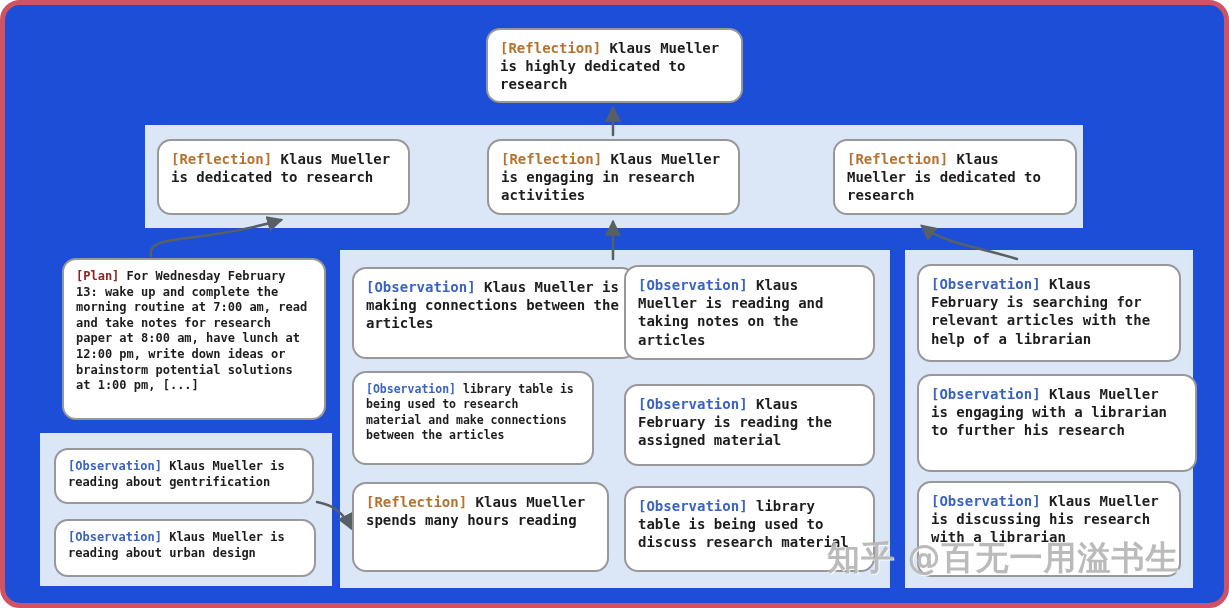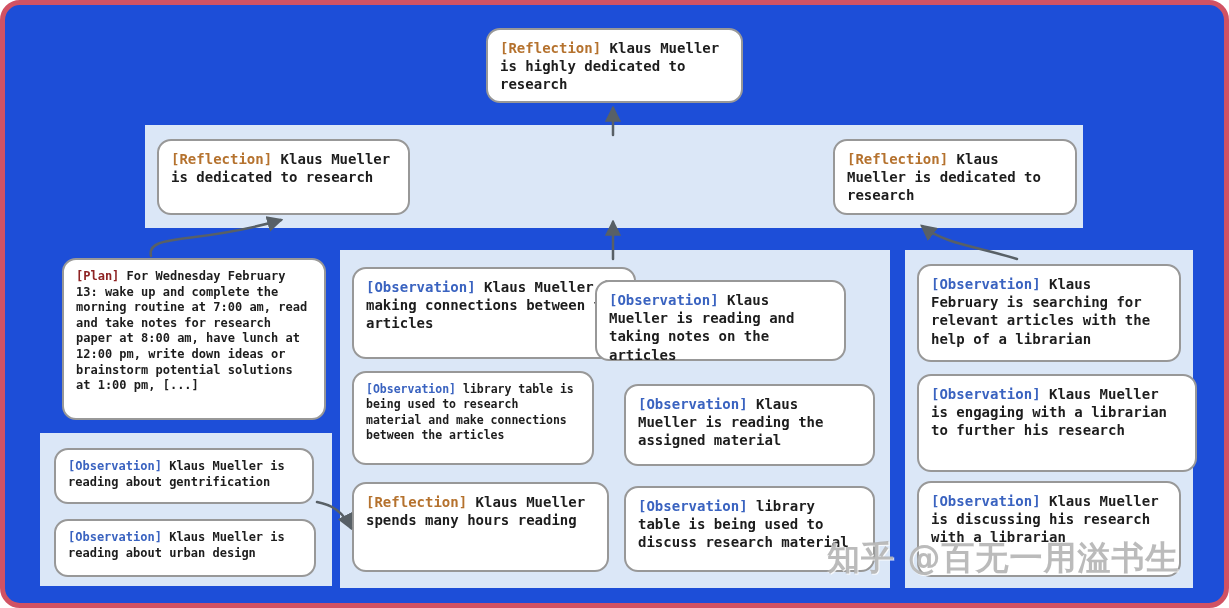--- a/index.html
+++ b/index.html
@@ -28,21 +28,21 @@
   #n-top {left:481px;top:23px;width:257px;height:75px;}
   #n-r2l {left:152px;top:134px;width:253px;height:76px;}
   #n-r2m {left:482px;top:134px;width:253px;height:76px;}
   #n-r2r {left:828px;top:134px;width:244px;height:76px;}
   #n-plan{left:57px;top:253px;width:264px;height:162px;}
   #n-lo1 {left:49px;top:443px;width:260px;height:56px;}
   #n-lo2 {left:49px;top:514px;width:262px;height:58px;}
   #n-m11 {left:347px;top:262px;width:284px;height:92px;}
   #n-m12 {left:347px;top:366px;width:242px;height:94px;}
   #n-m13 {left:347px;top:477px;width:257px;height:90px;}
-  #n-m21 {left:590px;top:260px;width:251px;height:81px;margin-top:15px;}
+  #n-m21 {left:619px;top:260px;width:251px;height:95px;}
   #n-m22 {left:619px;top:379px;width:251px;height:82px;}
   #n-m23 {left:619px;top:481px;width:251px;height:86px;}
   #n-rr1 {left:912px;top:259px;width:264px;height:98px;}
   #n-rr2 {left:912px;top:369px;width:280px;height:98px;}
   #n-rr3 {left:912px;top:476px;width:264px;height:96px;}
 
   #edges{position:absolute;left:0;top:0;width:1219px;height:598px;z-index:20;pointer-events:none;}
   #watermark{
     position:absolute;left:822px;top:531px;z-index:30;white-space:nowrap;
     font-family:"DejaVu Sans", sans-serif;font-weight:bold;font-size:33px;
@@ -62,20 +62,24 @@
   <div class="node" id="n-top">
     <span class="tag-reflection">[Reflection]</span>
     <span>Klaus Mueller is highly dedicated to research</span>
   </div>
 
   <div class="node" id="n-r2l">
     <span class="tag-reflection">[Reflection]</span>
     <span>Klaus Mueller is dedicated to research</span>
   </div>
 
+  <div class="node" id="n-r2m">
+    <span class="tag-reflection">[Reflection]</span>
+    <span>Klaus Mueller is engaging in research activities</span>
+  </div>
 
   <div class="node" id="n-r2r">
     <span class="tag-reflection">[Reflection]</span>
     <span>Klaus Mueller is dedicated to research</span>
   </div>
 
   <div class="node small" id="n-plan">
     <span class="tag-plan">[Plan]</span>
     <span>For Wednesday February 13: wake up and complete the morning routine at 7:00 am, read and take notes for research paper at 8:00 am, have lunch at 12:00 pm, write down ideas or brainstorm potential solutions at 1:00 pm, [...]</span>
   </div>
@@ -105,21 +109,21 @@
     <span>Klaus Mueller spends many hours reading</span>
   </div>
 
   <div class="node" id="n-m21">
     <span class="tag-observation">[Observation]</span>
     <span>Klaus Mueller is reading and taking notes on the articles</span>
   </div>
 
   <div class="node" id="n-m22">
     <span class="tag-observation">[Observation]</span>
-    <span>Klaus Mueller is reading the assigned material</span>
+    <span>Klaus February is reading the assigned material</span>
   </div>
 
   <div class="node" id="n-m23">
     <span class="tag-observation">[Observation]</span>
     <span>library table is being used to discuss research material</span>
   </div>
 
   <div class="node" id="n-rr1">
     <span class="tag-observation">[Observation]</span>
     <span>Klaus February is searching for relevant articles with the help of a librarian</span>

